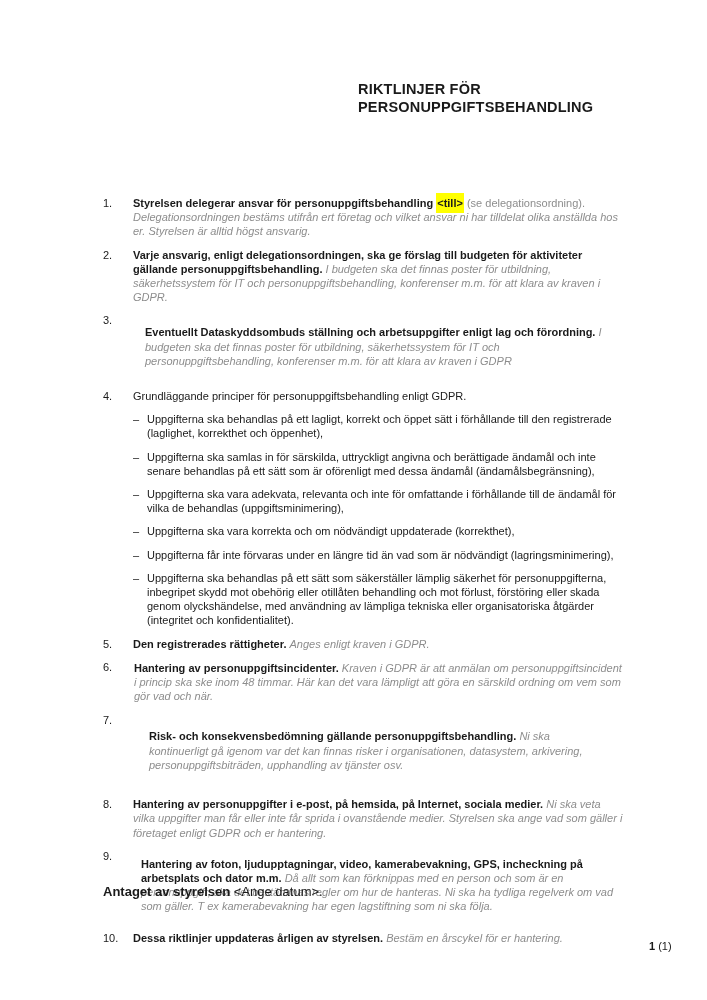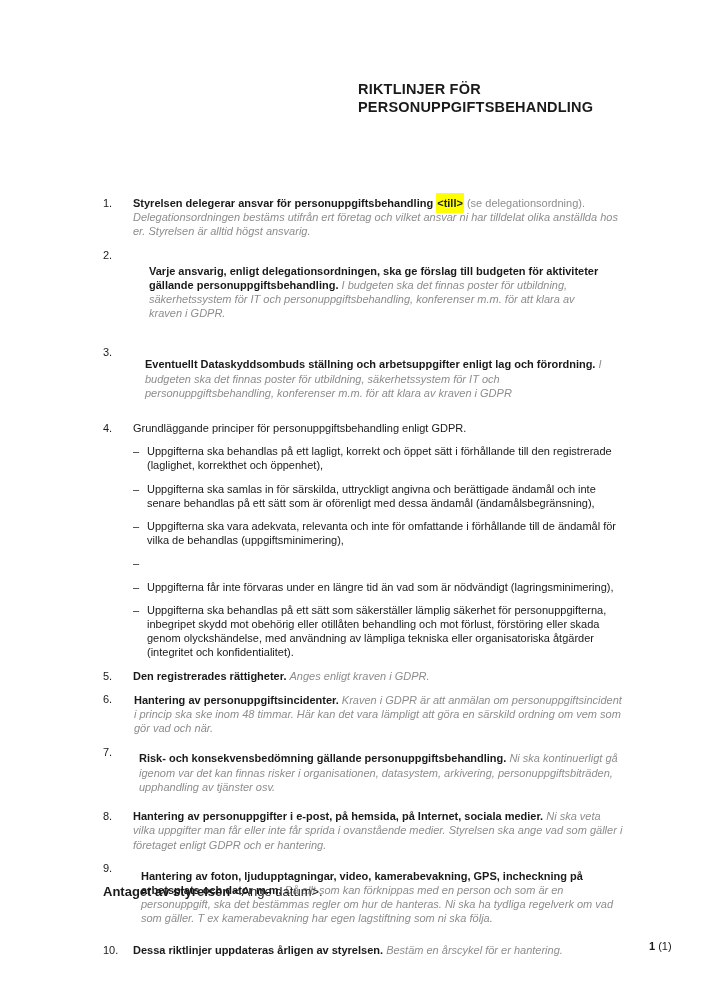--- a/index.html
+++ b/index.html
@@ -90,21 +90,21 @@
         <span class="muted" style="color: rgb(141, 141, 141);">(se delegationsordning).</span>
         <span class="note" style="color: rgb(141, 141, 141);">Delegationsordningen bestäms utifrån ert företag och vilket ansvar ni har tilldelat olika anställda hos er. Styrelsen är alltid högst ansvarig.</span>
       </p>
 
     </div>
   </div>
 
   <div class="item">
     <span class="num">2.</span>
     <div class="body">
-      <p class="para" style="margin:16px">
+      <p class="para" style="margin:0">
         <span class="head">Varje ansvarig, enligt delegationsordningen, ska ge förslag till budgeten för aktiviteter gällande personuppgiftsbehandling.</span>
         
         
         <span class="note" style="color: rgb(141, 141, 141);">I budgeten ska det finnas poster för utbildning, säkerhetssystem för IT och personuppgiftsbehandling, konferenser m.m. för att klara av kraven i GDPR.</span>
       </p>
 
     </div>
   </div>
 
   <div class="item">
@@ -140,20 +140,21 @@
     <span class="btext">Uppgifterna ska samlas in för särskilda, uttryckligt angivna och berättigade ändamål och inte senare behandlas på ett sätt som är oförenligt med dessa ändamål (ändamålsbegränsning),</span>
   </div>
 
   <div class="bullet">
     <span class="dash">–</span>
     <span class="btext">Uppgifterna ska vara adekvata, relevanta och inte för omfattande i förhållande till de ändamål för vilka de behandlas (uppgiftsminimering),</span>
   </div>
 
   <div class="bullet">
     <span class="dash">–</span>
+    <span class="btext">Uppgifterna ska vara korrekta och om nödvändigt uppdaterade (korrekthet),</span>
   </div>
 
   <div class="bullet">
     <span class="dash">–</span>
     <span class="btext">Uppgifterna får inte förvaras under en längre tid än vad som är nödvändigt (lagringsminimering),</span>
   </div>
 
   <div class="bullet">
     <span class="dash">–</span>
     <span class="btext">Uppgifterna ska behandlas på ett sätt som säkerställer lämplig säkerhet för personuppgifterna, inbegripet skydd mot obehörig eller otillåten behandling och mot förlust, förstöring eller skada genom olyckshändelse, med användning av lämpliga tekniska eller organisatoriska åtgärder (integritet och konfidentialitet).</span>
@@ -184,21 +185,21 @@
         
         <span class="note" style="color: rgb(141, 141, 141);">Kraven i GDPR är att anmälan om personuppgiftsincident i princip ska ske inom 48 timmar. Här kan det vara lämpligt att göra en särskild ordning om vem som gör vad och när.</span>
       </p>
 
     </div>
   </div>
 
   <div class="item">
     <span class="num">7.</span>
     <div class="body">
-      <p class="para" style="margin:6px">
+      <p class="para" style="margin:16px">
         <span class="head">Risk- och konsekvensbedömning gällande personuppgiftsbehandling.</span>
         
         
         <span class="note" style="color: rgb(141, 141, 141);">Ni ska kontinuerligt gå igenom var det kan finnas risker i organisationen, datasystem, arkivering, personuppgiftsbiträden, upphandling av tjänster osv.</span>
       </p>
 
     </div>
   </div>
 
   <div class="item">

